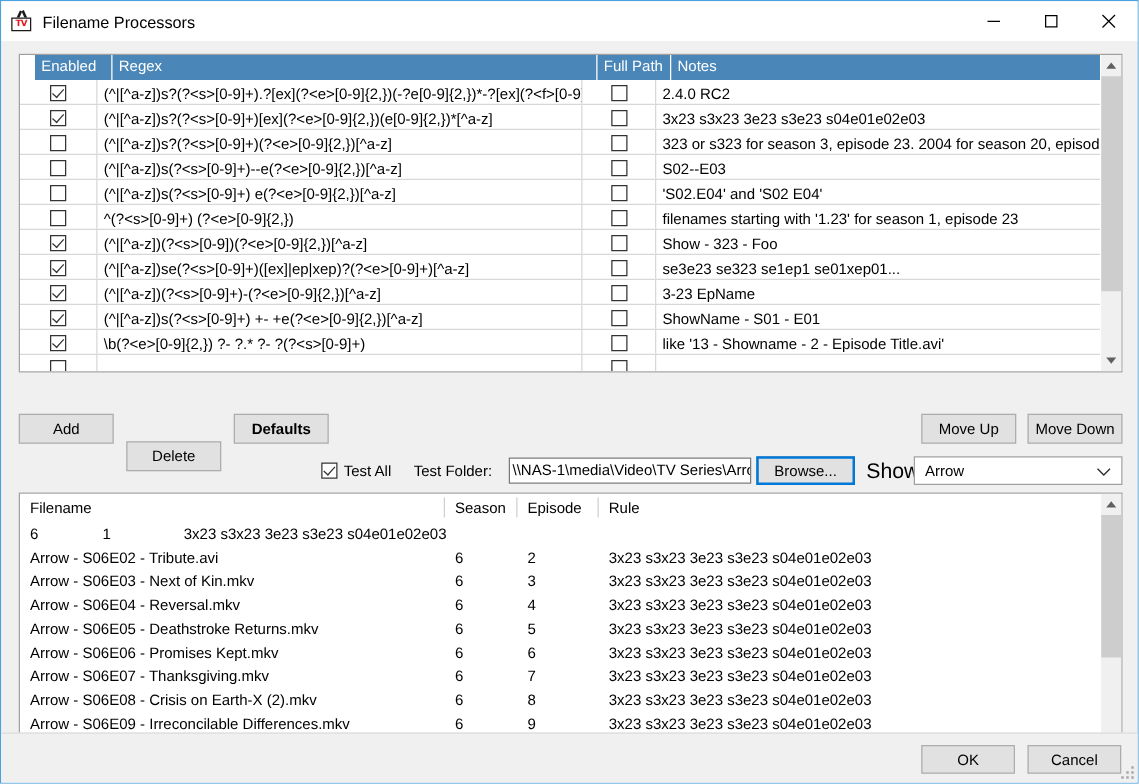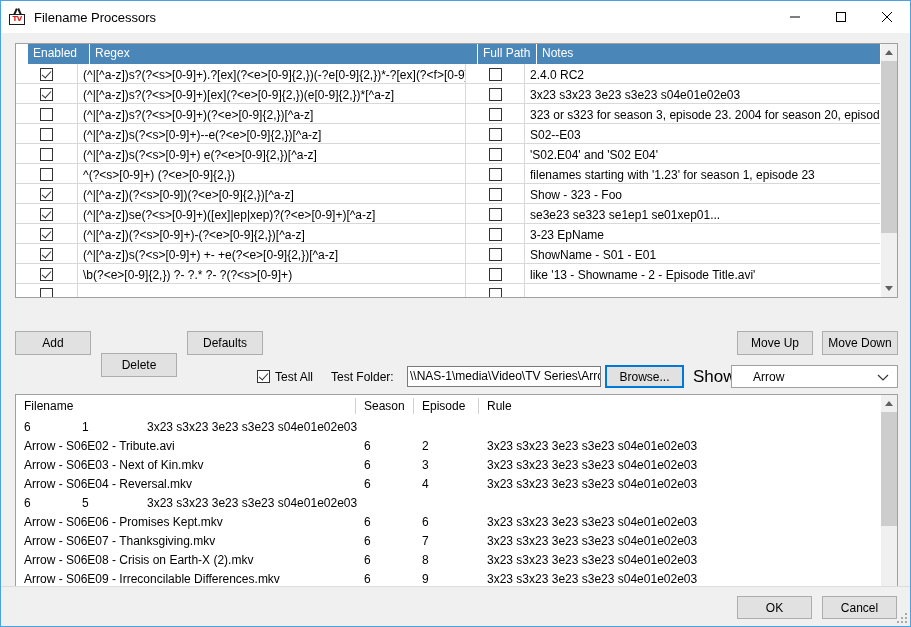--- a/index.html
+++ b/index.html
@@ -187,21 +187,21 @@
     color: #000;
     display: inline-flex;
     align-items: center;
     justify-content: center;
     position: absolute;
     top: 0;
     padding: 0;
   }
   #btn-add     { left: 0px;   width: 76px; text-align: center; }
   #btn-delete  { left: 86px;  width: 76px; margin-top: 22px; }
-  #btn-defaults{ left: 172px; width: 76px; }
+  #btn-defaults{ left: 172px; width: 76px; font-weight: bold; }
   #btn-moveup  { right: 85px; width: 76px; }
   #btn-movedown{ right: 0px;  width: 76px; }
   
   #testrow {
     position: absolute;
     left: 14px; top: 332px;
     width: 883px; height: 23px;
     display: flex;
     align-items: center;
   }
@@ -237,21 +237,21 @@
     font-size: 12px;
   }
   #show-label { position: absolute; left: 678px; font-size: 17px; }
   #show-select {
     position: absolute; left: 716px; top: 0px;
     width: 167px; height: 23px;
     border: 1px solid #a0a0a0;
     background: #fff;
     display: flex; align-items: center;
     font-size: 12px;
-    padding-left: 21px;
+    padding-left: 8px;
   }
   #show-select .chev {
     position: absolute; right: 8px; top: 8px;
   }
   
   #list-wrap {
     position: absolute;
     left: 14px; top: 361px;
     width: 883px; height: 225px;
     border: 1px solid #a0a0a0;
@@ -543,20 +543,21 @@
             <div class="lcell lcol-ep">3</div>
             <div class="lcell lcol-rule">3x23 s3x23 3e23 s3e23 s04e01e02e03</div>
           </div>
           <div class="lrow">
             <div class="lcell lcol-file">Arrow - S06E04 - Reversal.mkv</div>
             <div class="lcell lcol-season">6</div>
             <div class="lcell lcol-ep">4</div>
             <div class="lcell lcol-rule">3x23 s3x23 3e23 s3e23 s04e01e02e03</div>
           </div>
           <div class="lrow">
+            <div class="lcell lcol-file">Arrow - S06E05 - Deathstroke Returns.mkv</div>
             <div class="lcell lcol-season">6</div>
             <div class="lcell lcol-ep">5</div>
             <div class="lcell lcol-rule">3x23 s3x23 3e23 s3e23 s04e01e02e03</div>
           </div>
           <div class="lrow">
             <div class="lcell lcol-file">Arrow - S06E06 - Promises Kept.mkv</div>
             <div class="lcell lcol-season">6</div>
             <div class="lcell lcol-ep">6</div>
             <div class="lcell lcol-rule">3x23 s3x23 3e23 s3e23 s04e01e02e03</div>
           </div>

